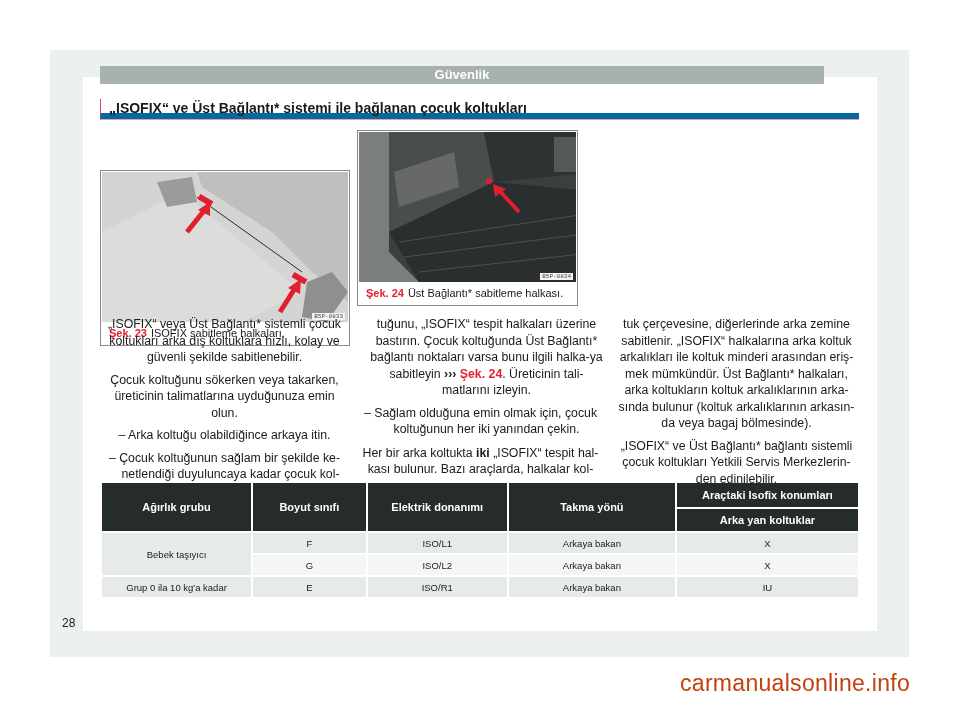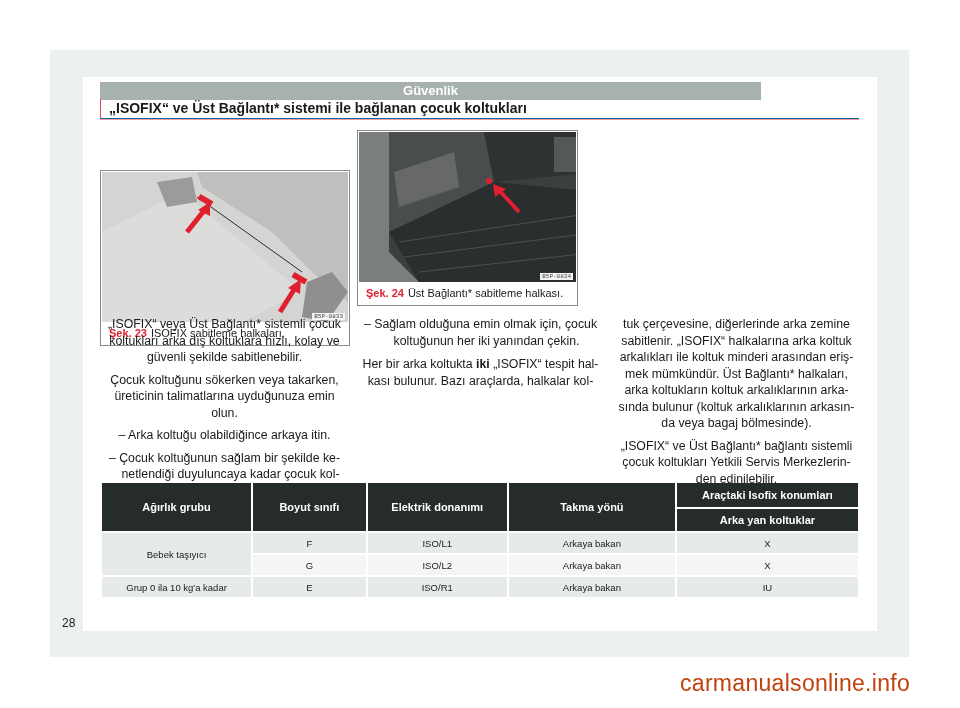--- a/index.html
+++ b/index.html
@@ -3,26 +3,26 @@
   <meta charset="utf-8">
   <style>
     html, body { margin: 0; padding: 0; }
     body {
       width: 960px; height: 708px; background: #ffffff; position: relative; overflow: hidden;
       font-family: "Liberation Sans", sans-serif; color: #1a1a1a;
     }
     .outer { position: absolute; left: 50px; top: 50px; width: 859px; height: 607px; background: #edf0f1; }
     .inner { position: absolute; left: 83px; top: 77px; width: 794px; height: 554px; background: #ffffff; }
     .section-bar {
-      position: absolute; left: 100px; top: 82px; width: 661px; height: 18px; background: #a7b2b0;
+      position: absolute; left: 100px; top: 66px; width: 724px; height: 18px; background: #a7b2b0;
       color: #ffffff; font-weight: bold; font-size: 13px; text-align: center; line-height: 18px;
     }
     .page-title {
       position: absolute; left: 100px; top: 99px; width: 759px; height: 20px;
-      border-left: 1px solid #e8404f; border-bottom: 1px solid #0369a1; box-shadow: 0 1px 0 #f39aa2;
+      border-left: 1px solid #e8404f; border-bottom: 6px solid #0369a1; box-shadow: 0 1px 0 #f39aa2;
       font-weight: bold; font-size: 14px; line-height: 18px; padding-left: 8px; box-sizing: border-box;
     }
     .figure { position: absolute; top: 130px; border: 1px solid #8a8a8a; background: #ffffff; box-sizing: border-box; }
     .fig1 { left: 100px; width: 250px; height: 176px; margin-top: 40px; }
     .fig2 { left: 357px; width: 221px; height: 176px; }
     .photo { position: absolute; left: 1px; top: 1px; right: 1px; height: 150px; overflow: hidden; }
     .code-label {
       position: absolute; right: 3px; bottom: 2px; font-size: 6px; color: #444; background: #f4f4f4;
       padding: 0 2px; font-family: "Liberation Mono", monospace;
     }
@@ -108,20 +108,21 @@
 </div>
 
 <div class="col col1">
   <p>„ISOFIX“ veya Üst Bağlantı* sistemli çocuk koltukları arka dış koltuklara hızlı, kolay ve güvenli şekilde sabitlenebilir.</p>
   <p>Çocuk koltuğunu sökerken veya takarken, üreticinin talimatlarına uyduğunuza emin olun.</p>
   <p class="dash">– Arka koltuğu olabildiğince arkaya itin.</p>
   <p class="dash">– Çocuk koltuğunun sağlam bir şekilde ke-netlendiği duyuluncaya kadar çocuk kol-</p>
 </div>
 
 <div class="col col2">
+  <p class="cont"><span>tuğunu, „ISOFIX“ tespit halkaları üzerine bastırın. Çocuk koltuğunda Üst Bağlantı* bağlantı noktaları varsa bunu ilgili halka-ya sabitleyin </span><span class="arrow">›››</span> <span class="ref">Şek. 24</span><span>. Üreticinin tali-matlarını izleyin.</span></p>
   <p class="dash">– Sağlam olduğuna emin olmak için, çocuk koltuğunun her iki yanından çekin.</p>
   <p style="margin-top:7px"><span>Her bir arka koltukta </span><b>iki</b><span> „ISOFIX“ tespit hal-kası bulunur. Bazı araçlarda, halkalar kol-</span></p>
 </div>
 
 <div class="col col3">
   <p>tuk çerçevesine, diğerlerinde arka zemine sabitlenir. „ISOFIX“ halkalarına arka koltuk arkalıkları ile koltuk minderi arasından eriş-mek mümkündür. Üst Bağlantı* halkaları, arka koltukların koltuk arkalıklarının arka-sında bulunur (koltuk arkalıklarının arkasın-da veya bagaj bölmesinde).</p>
   <p>„ISOFIX“ ve Üst Bağlantı* bağlantı sistemli çocuk koltukları Yetkili Servis Merkezlerin-den edinilebilir.</p>
 </div>
 
 <table class="isofix">

